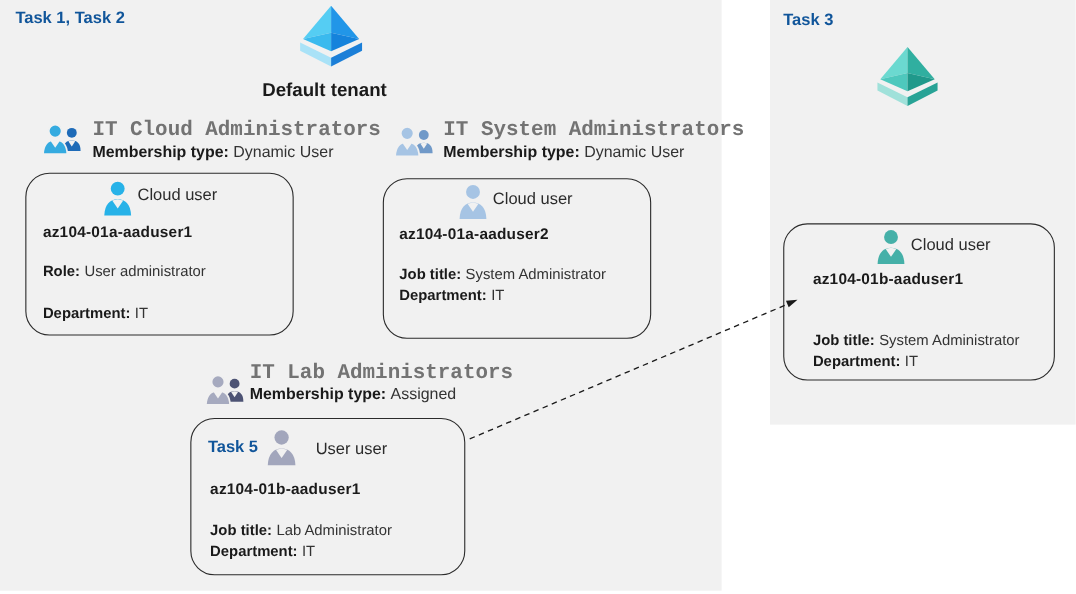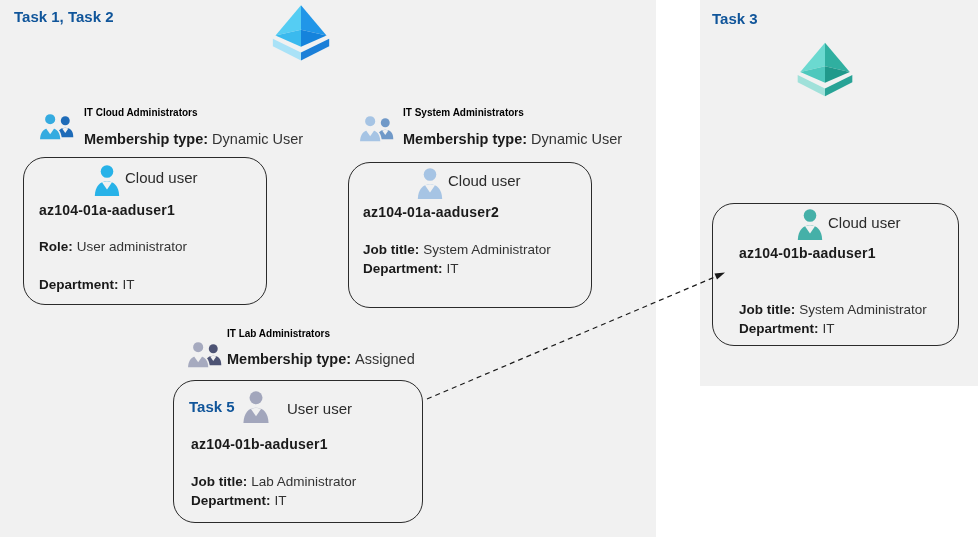--- a/index.html
+++ b/index.html
@@ -5,21 +5,21 @@
   * { margin:0; padding:0; box-sizing:border-box; }
   body { background:#ffffff; font-family:"Liberation Sans", sans-serif; }
   .canvas { position:relative; width:978px; height:540px; background:#ffffff; overflow:hidden; }
   .panel { position:absolute; background:#f1f1f1; }
   .panel-left { left:0; top:0; width:656px; height:537px; }
   .panel-right { left:700px; top:0; width:278px; height:386px;padding-left:46px; }
 
   .abs { position:absolute; white-space:nowrap; }
   .task-label { color:#10559A; font-weight:bold; font-size:15px; }
   .tenant-name { font-weight:bold; font-size:17px; color:#1a1a1a; text-align:center; }
-  .group-title { font-weight:bold; font-size:10px; color:#000000; }
+  .group-title { font-weight:bold; font-size:19px; color:#737373;font-family:Liberation Mono, monospace; }
   .kv { font-size:14.5px; color:#333333; }
   .kv .lbl { font-weight:bold; color:#1a1a1a; margin-right:4px; }
   .card { position:absolute; border:1.4px solid #2b2b2b; border-radius:22px; background:transparent; }
   .type-label { font-size:15px; color:#2b2b2b; }
   .user-name { font-weight:bold; font-size:14px; color:#1a1a1a; letter-spacing:0.2px; }
   .detail { font-size:13.5px; color:#333333; }
   .detail .lbl { font-weight:bold; color:#1a1a1a; margin-right:4px; }
   .tenant-name-right { font-weight:bold; font-size:16.5px; color:#1a1a1a; text-align:center; line-height:28px; }
 
   svg { display:block; }
@@ -57,20 +57,21 @@
 
     <svg class="abs pyr-blue" style="left:267px; top:4px;" width="68" height="62" viewBox="0 0 64 58">
       <polygon class="f-tl" points="32,1 8,29.5 32,24"></polygon>
       <polygon class="f-tr" points="32,1 56,29.5 32,24"></polygon>
       <polygon class="f-bl" points="8,29.5 32,24 32,40"></polygon>
       <polygon class="f-br" points="56,29.5 32,24 32,40"></polygon>
       <polygon class="rim-l" points="5.5,32.5 32,45.5 32,53 5.5,39.5"></polygon>
       <polygon class="rim-r" points="58.5,32.5 32,45.5 32,53 58.5,39.5"></polygon>
     </svg>
 
+    <div class="abs tenant-name" style="left:195px; top:72px; width:200px;">Default tenant</div>
 
     <svg class="abs grp-blue" style="left:38px; top:111px;" width="37" height="31" viewBox="0 0 38 31">
       <circle class="back" cx="28" cy="9.6" r="4.6"></circle>
       <path class="back" d="M19.8,26.5 C19.8,19.5 23,16.8 28,16.8 C33,16.8 36.2,19.5 36.2,26.5 Z"></path>
       <path class="gap" d="M28,16.8 L31.2,17.5 L28,22.3 L24.8,17.5 Z"></path>
       <circle class="front sep" cx="12.5" cy="8" r="6"></circle>
       <path class="front sep" d="M1.2,29.5 C1.6,20 6.2,16.3 12.5,16.3 C18.8,16.3 23.4,20 23.8,29.5 Z"></path>
       <path class="gap" d="M12.5,16.3 L16.8,17.2 L12.5,23.5 L8.2,17.2 Z"></path>
     </svg>
     <div class="abs group-title" style="left:84px; top:107px;">IT Cloud Administrators</div>

